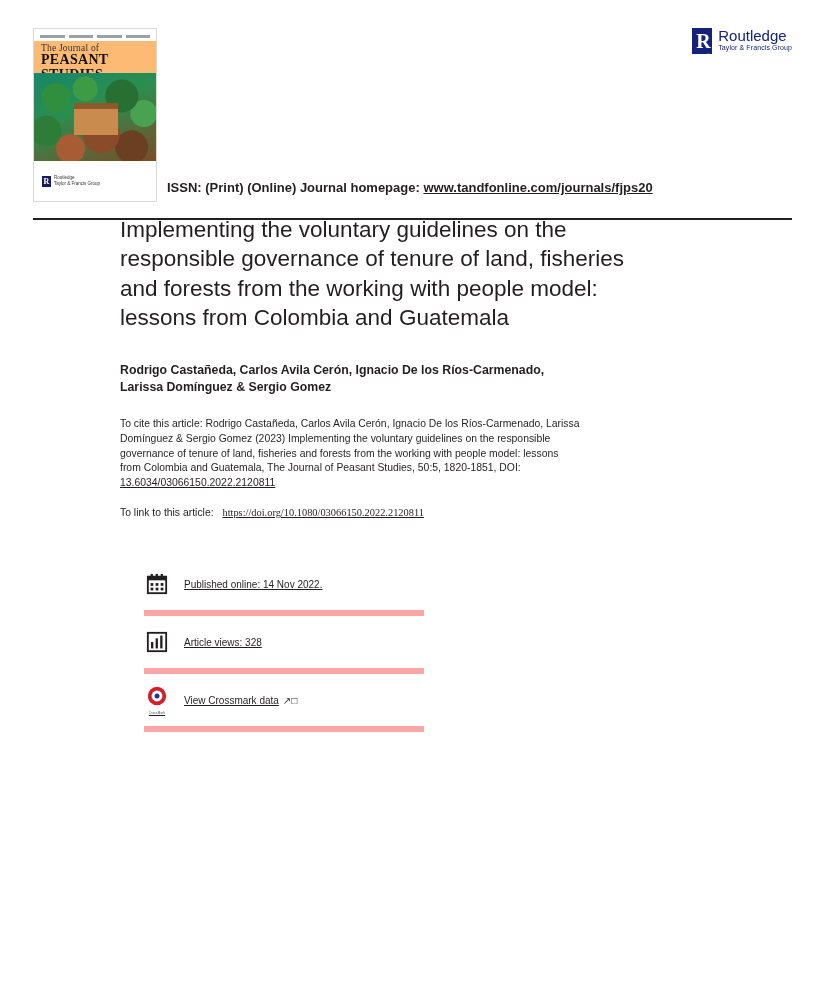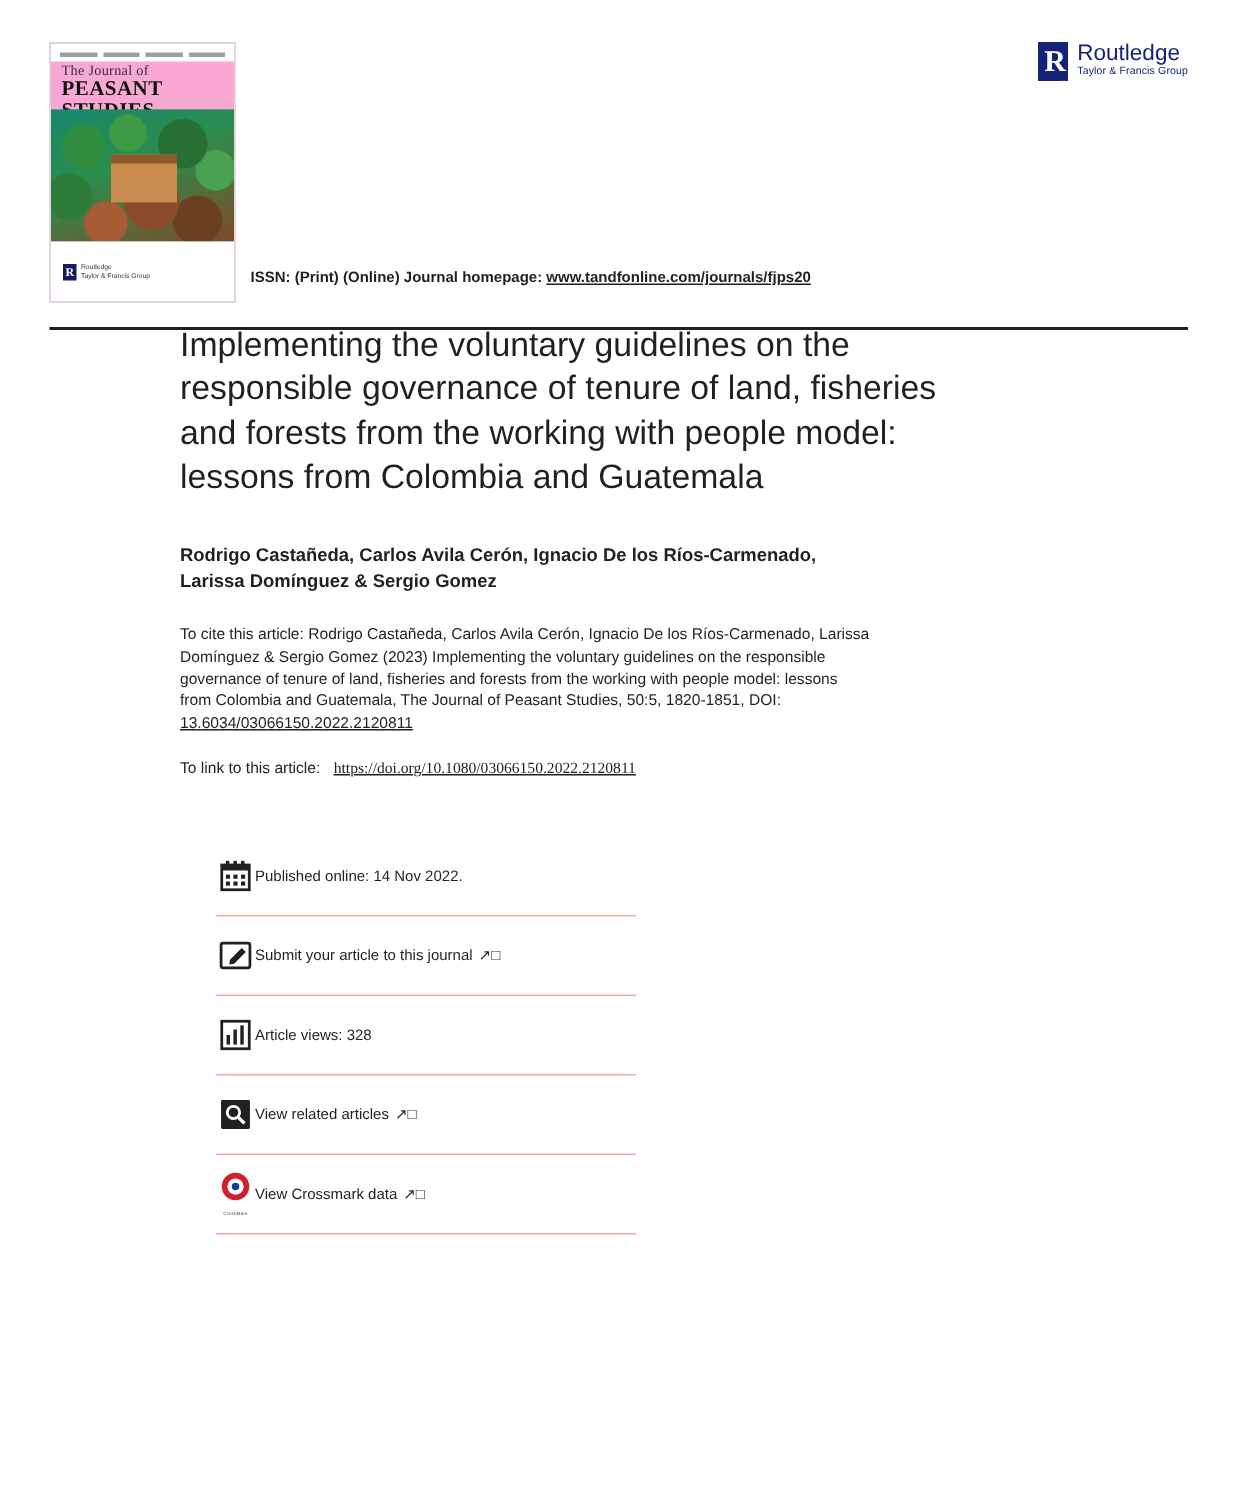--- a/index.html
+++ b/index.html
@@ -22,21 +22,21 @@
     height: 180px;
     margin: 28px 0 0 0;
   }
 
   .cover {
     position: absolute;
     left: 33px;
     top: 0;
     width: 122px;
     height: 172px;
-    background: #f9a8d4;
+    background: #fdba74;
     border: 1px solid #d8d8d8;
     overflow: hidden;
   }
   .cover-topbar {
     height: 12px;
     background: #ffffff;
     display: flex;
     align-items: center;
     gap: 4px;
     padding: 2px 6px 0 6px;
@@ -186,21 +186,21 @@
   .routledge .rtxt .small {
     font-size: 7px;
     color: #15227a;
     letter-spacing: 0.1px;
   }
 
   .issn-line {
     position: absolute;
     left: 167px;
     top: 152px;
-    font-size: 10px;
+    font-size: 13px;
     font-weight: bold;
     color: #231f20;
   }
   .issn-line a {
     color: #231f20;
     text-decoration: underline;
     font-weight: bold;
   }
 
   .rule {
@@ -264,22 +264,24 @@
   }
 
   
   .metrics {
     margin-left: 24px;
     width: 280px;
   }
   .metric-row {
     display: flex;
     align-items: center;
+    gap: 14px;
     height: 52px;
-    border-bottom: 1px solid #fca5a5;
+    border-bottom: 6px solid #fca5a5;
+    text-decoration: underline;
   }
   .metric-row:first-child {
     border-top: none;
   }
   .metric-icon {
     width: 26px;
     height: 26px;
     flex: 0 0 26px;
     display: flex;
     align-items: center;
@@ -383,56 +385,33 @@
           <rect x="10.5" y="11" width="3" height="3" fill="#231f20"></rect>
           <rect x="16" y="11" width="3" height="3" fill="#231f20"></rect>
           <rect x="5" y="16" width="3" height="3" fill="#231f20"></rect>
           <rect x="10.5" y="16" width="3" height="3" fill="#231f20"></rect>
           <rect x="16" y="16" width="3" height="3" fill="#231f20"></rect>
         </svg>
       </div>
       <div class="metric-label">Published online: 14 Nov 2022.</div>
     </div>
 
-    <div class="metric-row">
-      <div class="metric-icon">
-        <svg width="22" height="22" viewBox="0 0 24 24">
-          <rect x="1.5" y="3" width="21" height="18" rx="1.5" fill="none" stroke="#231f20" stroke-width="2"></rect>
-          <path d="M16.5 6.5 L19.5 9.5 L11 18 L7.5 18.5 L8 15 Z" fill="#231f20"></path>
-        </svg>
-      </div>
-      <div class="metric-label">
-        <span>Submit your article to this journal</span><span class="ext">↗□</span>
-      </div>
-    </div>
 
     <div class="metric-row">
       <div class="metric-icon">
         <svg width="22" height="22" viewBox="0 0 24 24">
           <rect x="2" y="2" width="20" height="20" fill="none" stroke="#231f20" stroke-width="2"></rect>
           <rect x="5.5" y="12" width="2.5" height="7" fill="#231f20"></rect>
           <rect x="10.5" y="8" width="2.5" height="11" fill="#231f20"></rect>
           <rect x="15.5" y="5" width="2.5" height="14" fill="#231f20"></rect>
         </svg>
       </div>
       <div class="metric-label">Article views: 328</div>
     </div>
 
-    <div class="metric-row">
-      <div class="metric-icon">
-        <svg width="22" height="22" viewBox="0 0 24 24">
-          <rect x="1.5" y="1.5" width="21" height="21" rx="1" fill="#231f20"></rect>
-          <circle cx="10.5" cy="10.5" r="4.5" fill="none" stroke="#ffffff" stroke-width="2"></circle>
-          <line x1="14" y1="14" x2="18.5" y2="18.5" stroke="#ffffff" stroke-width="2.4"></line>
-        </svg>
-      </div>
-      <div class="metric-label">
-        <span>View related articles</span><span class="ext">↗□</span>
-      </div>
-    </div>
 
     <div class="metric-row">
       <div class="metric-icon">
         <div>
           <svg width="20" height="20" viewBox="0 0 24 24">
             <circle cx="12" cy="12" r="11" fill="#d11f2b"></circle>
             <circle cx="12" cy="12" r="6.5" fill="#ffffff"></circle>
             <circle cx="12" cy="12" r="3" fill="#1b3a8f"></circle>
           </svg>
           <div class="crossmark-cap">CrossMark</div>

